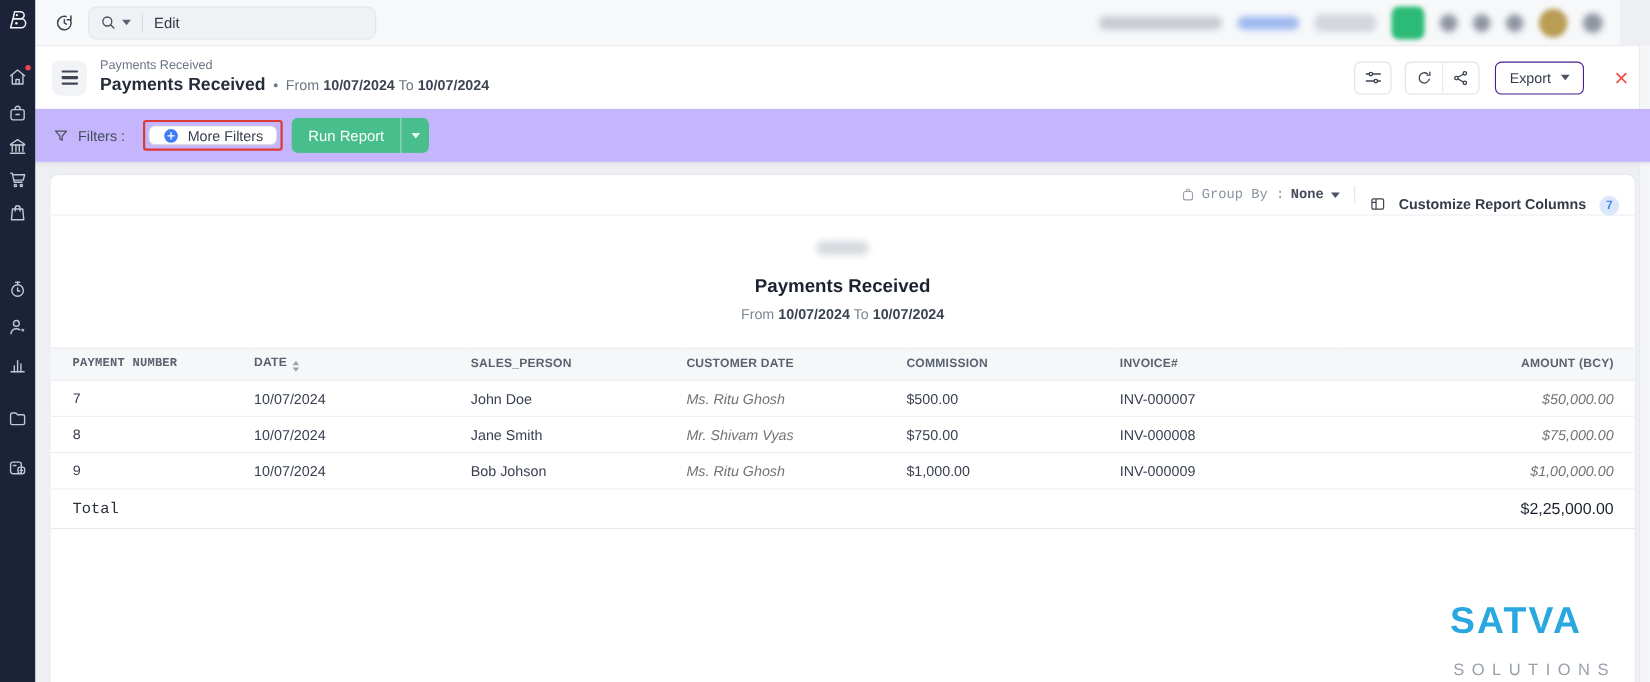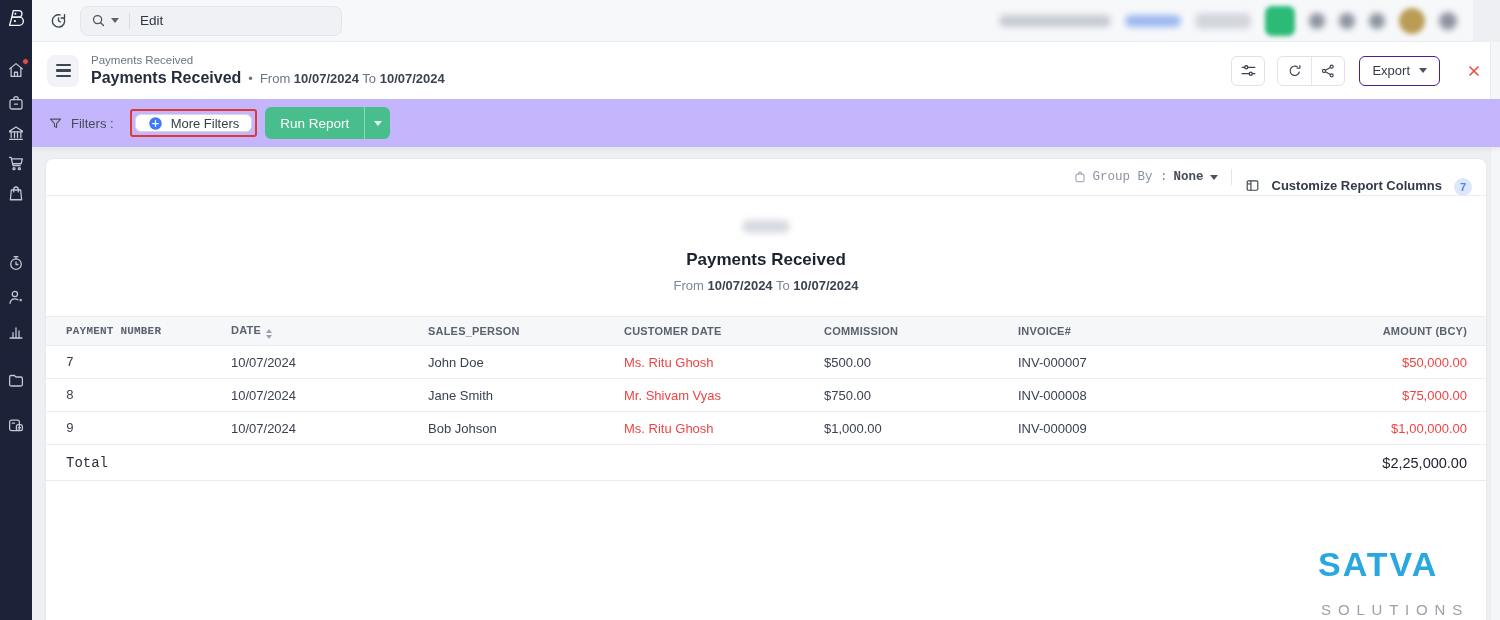--- a/index.html
+++ b/index.html
@@ -76,21 +76,21 @@
   .masked-org { display:inline-block; width:48px; height:13px; border-radius:7px; background:#d7dae0; filter:blur(3px); }
   .report-title { margin-top:13px; font-size:17px; font-weight:700; color:#1b2330; }
   .report-range { margin-top:8px; font-size:13px; color:#7e8795; }
   .report-range b { color:#3b4352; font-weight:700; }
 
   table.report { width:100%; border-collapse:collapse; table-layout:fixed; margin-top:23px; }
   table.report th { height:29px; background:#f6f7f9; border-top:1px solid #e9ebef; border-bottom:1px solid #e9ebef; font-size:11px; font-weight:700; color:#5a6270; letter-spacing:.2px; text-align:left; }
   table.report td { height:33px; border-bottom:1px solid #eceef1; font-size:13px; color:#3a4150; text-align:left; }
   .col-payment_number { padding-left:20px !important;font-family:Liberation Mono, monospace; }
   .align-right { text-align:right !important; padding-right:19px !important; }
-  .link { color:#ef4444; cursor:pointer; }
+  .link { color:#737373; cursor:pointer;font-style:italic; }
   .sort-icon { display:inline-flex; flex-direction:column; gap:2px; margin-left:5px; vertical-align:1px; cursor:pointer; }
   .sort-icon .up { width:0; height:0; border-left:3.5px solid transparent; border-right:3.5px solid transparent; border-bottom:4px solid #9aa2ae; }
   .sort-icon .dn { width:0; height:0; border-left:3.5px solid transparent; border-right:3.5px solid transparent; border-top:4px solid #9aa2ae; }
   tr.total-row td { height:36px; border-bottom:1px solid #e8eaee; font-size:14px; color:#2a313d; }
   tr.total-row .total-amount { font-size:14.5px; color:#1b212c; font-weight:500; }
 
   .brand { position:absolute; right:17px; top:388px; text-align:left; }
   .brand-name { font-size:34px; font-weight:700; color:#29a7e0; letter-spacing:2px; line-height:1; }
   .brand-tag { font-size:15px; letter-spacing:6.8px; color:#99a1ab; font-weight:500; margin-top:20px; padding-left:3px; }
 

